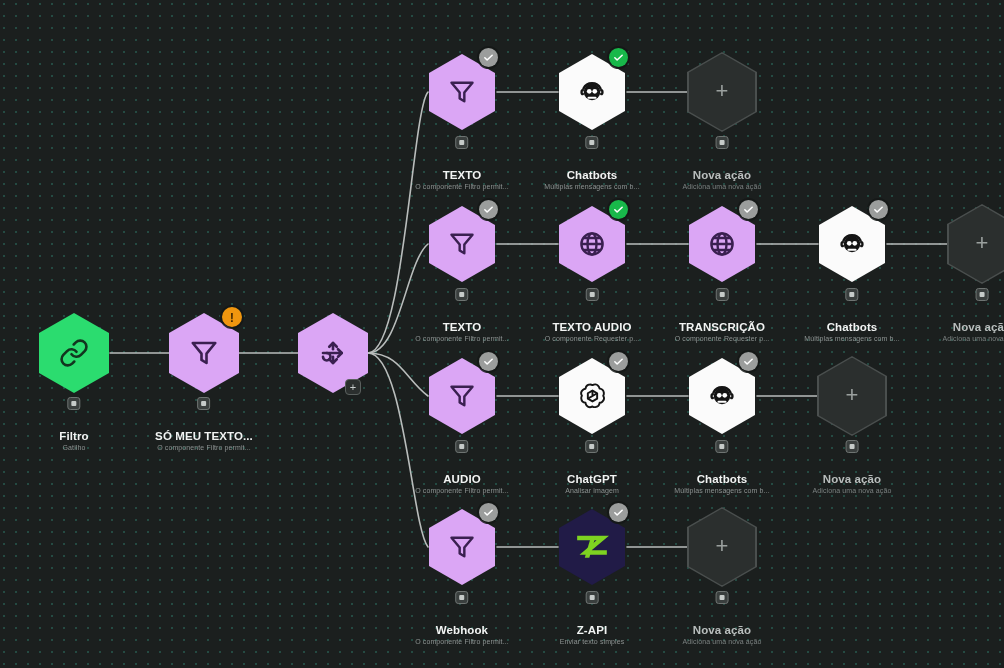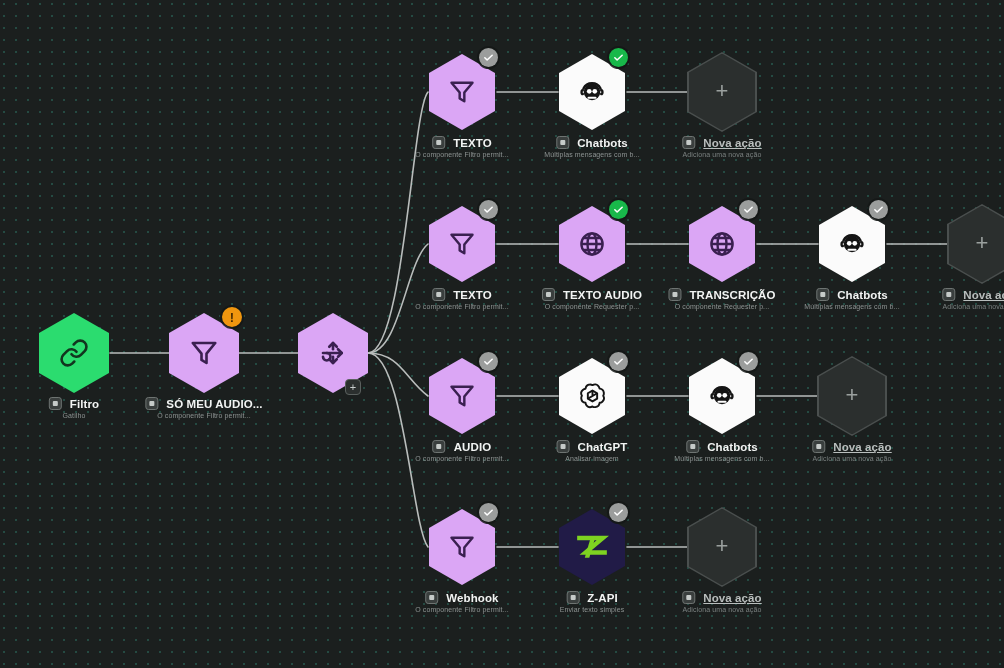--- a/index.html
+++ b/index.html
@@ -75,38 +75,38 @@
     background:#2b2f2e;border:1px solid #5a605e;
     display:flex;align-items:center;justify-content:center;
     color:#c9cecd;font-size:11px;line-height:1;
   }
 
   .label{
     position:absolute;left:50%;transform:translateX(-50%);
     top:44px;white-space:nowrap;text-align:center;
   }
   .label .title-row{
-    display:flex;align-items:center;justify-content:center;gap:8px;
+    display:flex;align-items:center;justify-content:center;gap:20px;flex-direction:column;
   }
   .chip{
     width:11px;height:11px;border-radius:3px;
     background:#3a3f3e;border:1px solid #6e7472;
     display:flex;align-items:center;justify-content:center;
     flex:0 0 auto;
   }
   .chip i{
     display:block;width:5px;height:5px;background:#c6cbc9;border-radius:1px;
   }
   .title{
     font-size:11.5px;font-weight:bold;color:#f2f4f3;letter-spacing:.1px;
   }
   .subtitle{
     font-size:7px;color:#8d9392;margin-top:2px;letter-spacing:.1px;
   }
-  .label.dim .title{color:#b9bebd;text-decoration:underline;}
+  .label.dim .title{color:#b9bebd;}
   .label.dim .subtitle{color:#7b8180;}
 </style>
 </head>
 <body>
 
 <div id="canvas"></div>
 
 <svg id="edges" viewBox="0 0 1004 668">
   <g fill="none" stroke="#b9bdbc" stroke-width="1.6" stroke-linecap="round">
     <path d="M110 353 H170"></path>
@@ -159,21 +159,21 @@
     </svg>
   </div>
   <div class="badge warn">
       <span class="bang">!</span>
     </div>
   <div class="label">
     <div class="title-row">
       <span class="chip">
           <i></i>
         </span>
-      <span class="title">SÓ MEU AUDIO...</span>
+      <span class="title">SÓ MEU TEXTO...</span>
     </div>
     <div class="subtitle">O componente Filtro permit...</div>
   </div>
 </div>
 
 <div class="node" style="left:333px;top:353px">
   <div class="hex big hex-purple">
     <svg width="30" height="30" viewBox="0 0 24 24" fill="none" stroke="#3a2050" stroke-width="2.1" stroke-linecap="round" stroke-linejoin="round">
       <path d="M4 12h15"></path>
         <path d="M16 9l3 3-3 3"></path>

